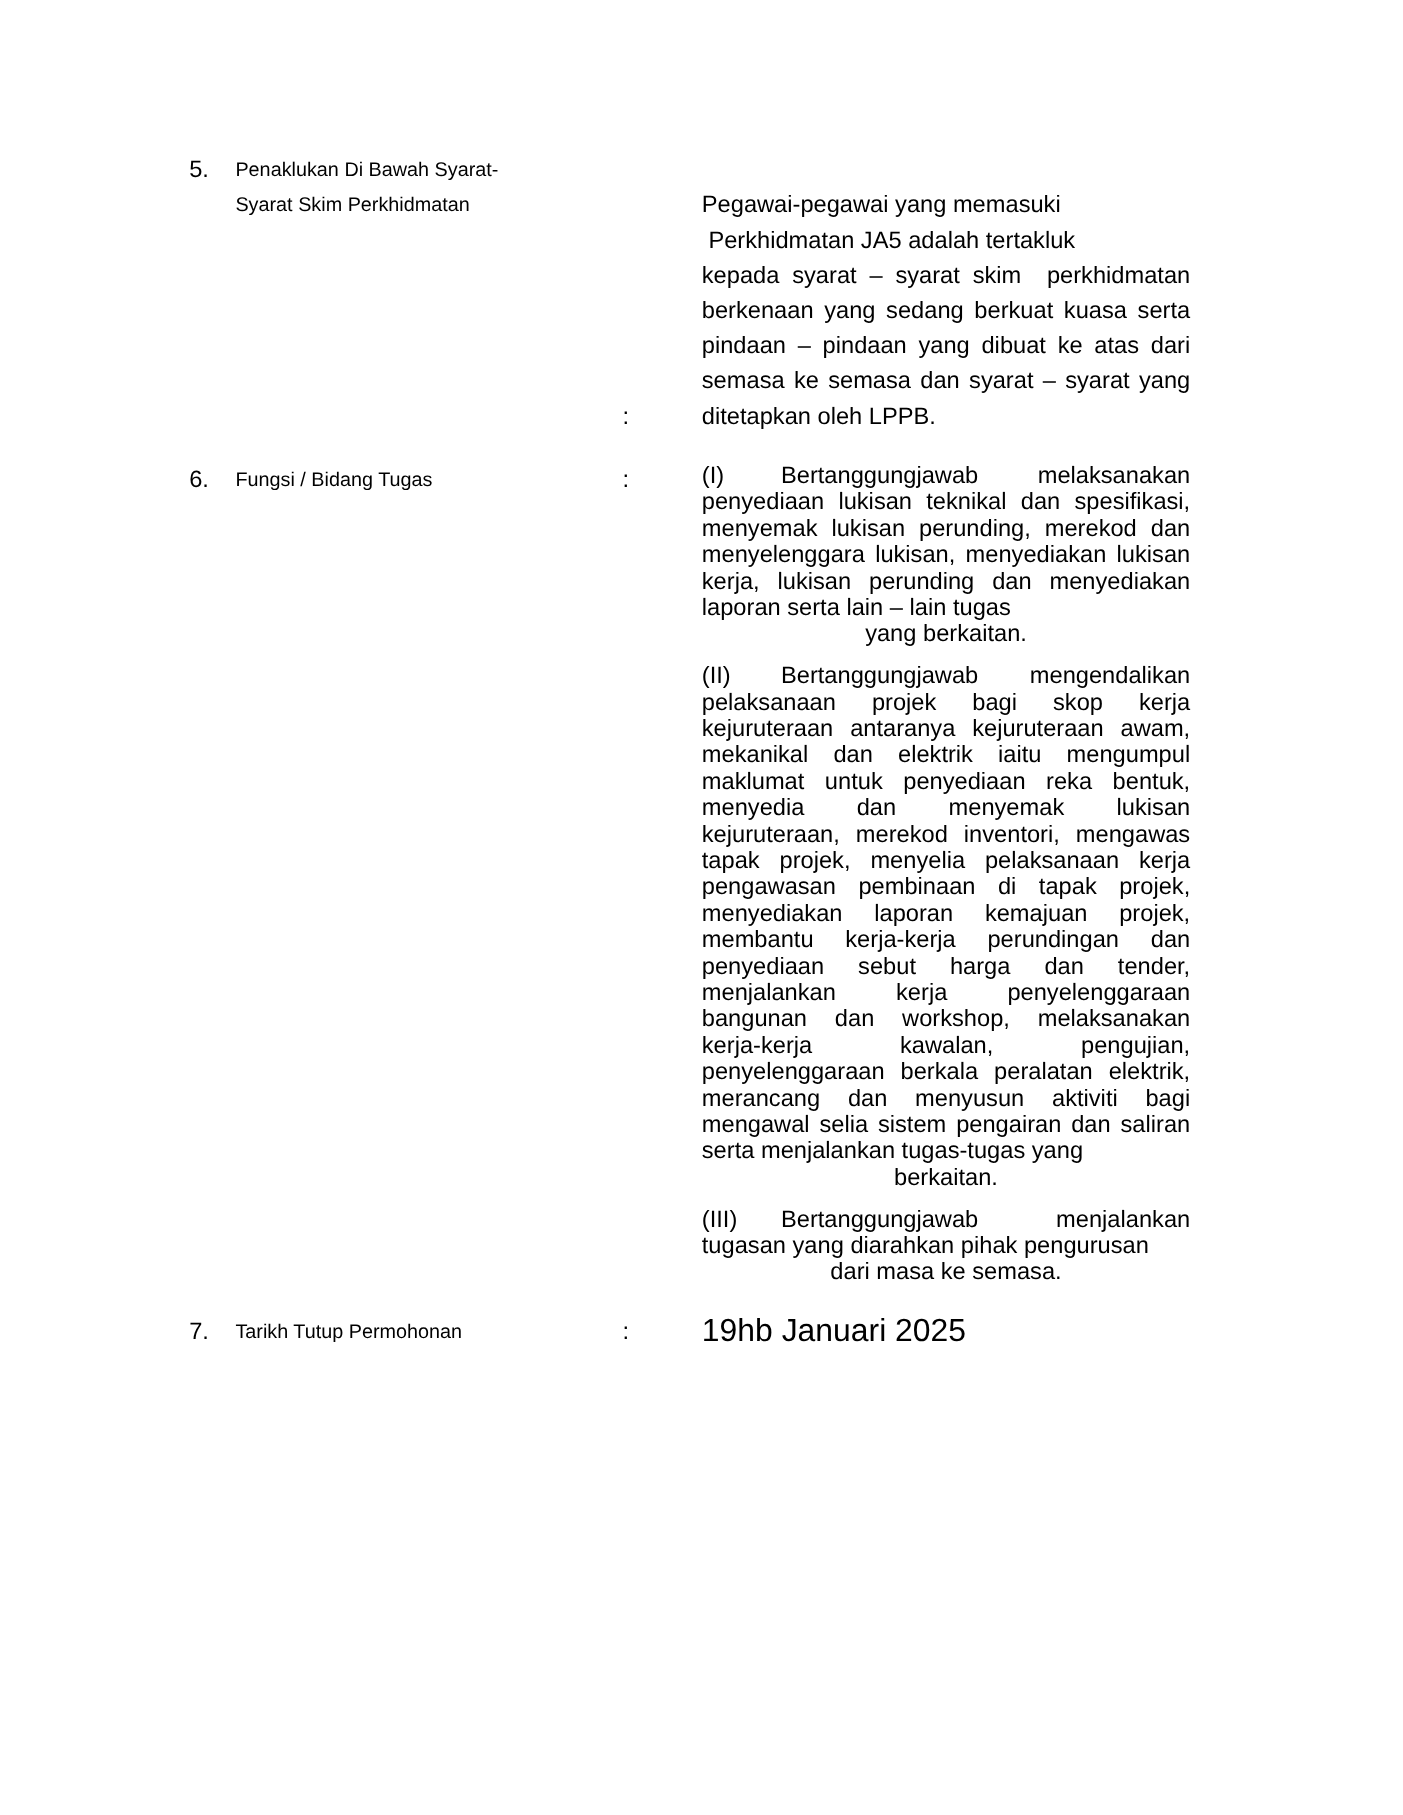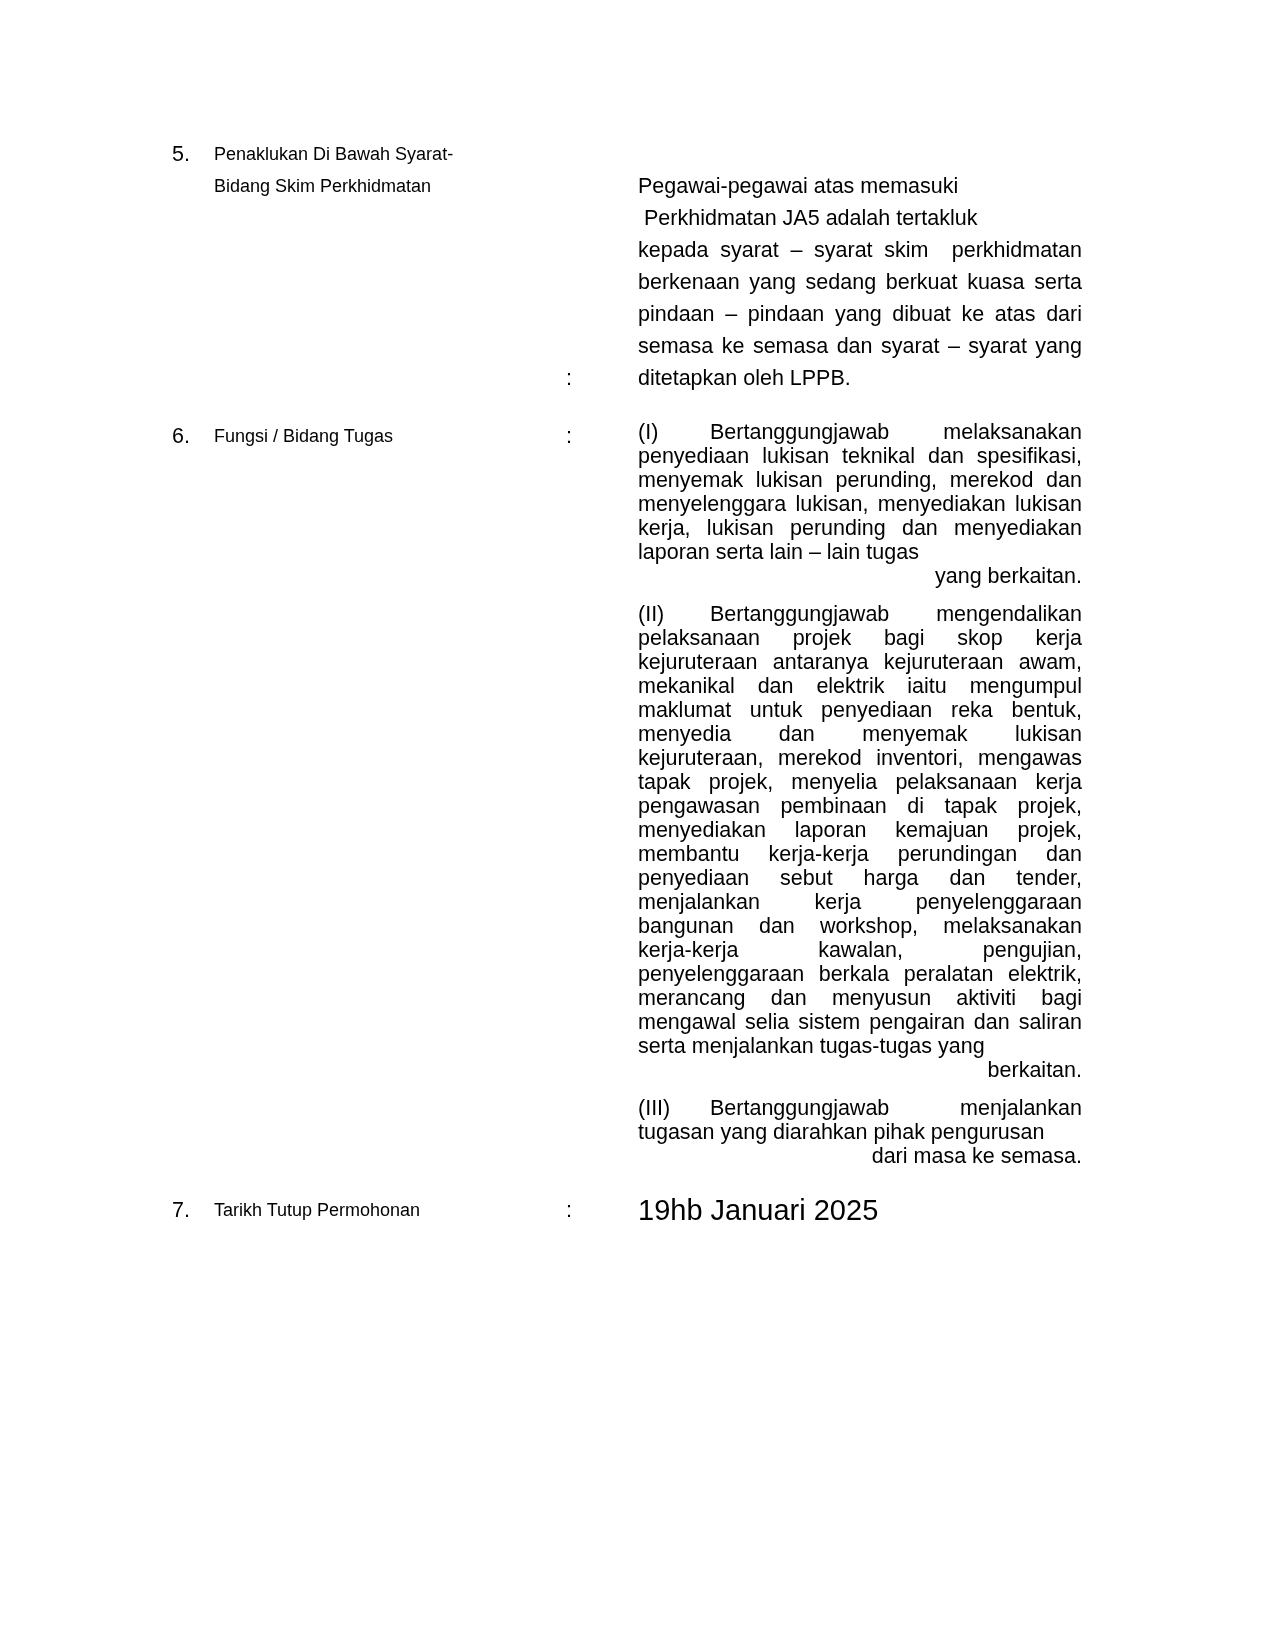--- a/index.html
+++ b/index.html
@@ -76,21 +76,21 @@
   }
   .para + .para {
     margin-top: 14px;
   }
   .para .lead {
     display: inline-block;
     min-width: 72px;
   }
   .para .last-line-block {
     display: block;
-    text-align: right;
+    text-align: center;
   }
 
   
   .lines .ln {
     display: block;
     white-space: pre-wrap;
   }
   .lines .ln.just {
     text-align: justify;
     text-align-last: justify;
@@ -112,27 +112,27 @@
 <body>
 
 <div class="page">
   <div class="content">
 
     <div class="row row-5">
       <div class="num">5.</div>
 
       <div class="label">
         <span class="lbl-line">Penaklukan Di Bawah Syarat-</span>
-        <span class="lbl-line">Bidang Skim Perkhidmatan</span>
+        <span class="lbl-line">Syarat Skim Perkhidmatan</span>
       </div>
 
       <div class="colon" style="align-self:flex-end; line-height:32px; margin-bottom:0;">:</div>
 
       <div class="value lines" style="padding-top:32px;">
-        <span class="ln left">Pegawai-pegawai atas memasuki</span>
+        <span class="ln left">Pegawai-pegawai yang memasuki</span>
         <span class="ln left"> Perkhidmatan JA5 adalah tertakluk</span>
         <span class="ln just">kepada syarat – syarat skim  perkhidmatan</span>
         <span class="ln just">berkenaan yang sedang berkuat kuasa serta</span>
         <span class="ln just">pindaan – pindaan yang dibuat ke atas dari</span>
         <span class="ln just">semasa ke semasa dan syarat – syarat yang</span>
         <span class="ln left">ditetapkan oleh LPPB.</span>
       </div>
     </div>
 
     <div class="row row-6">

